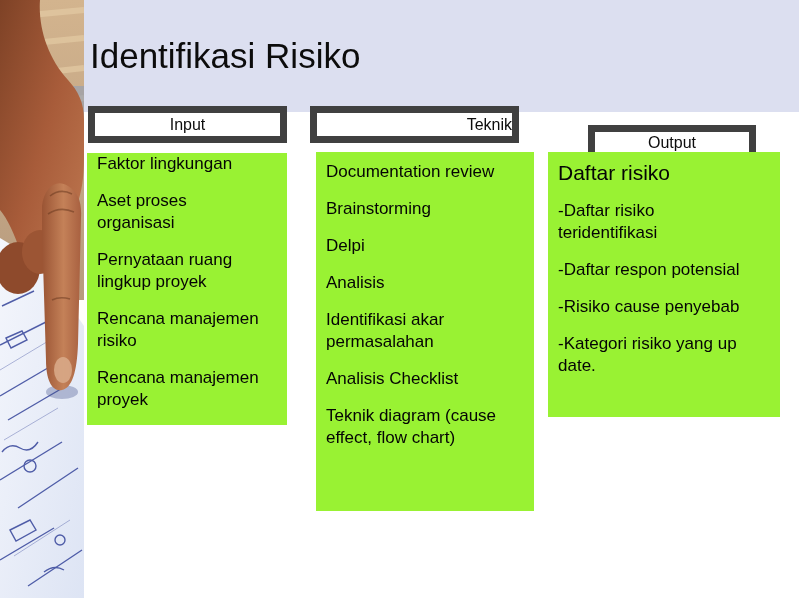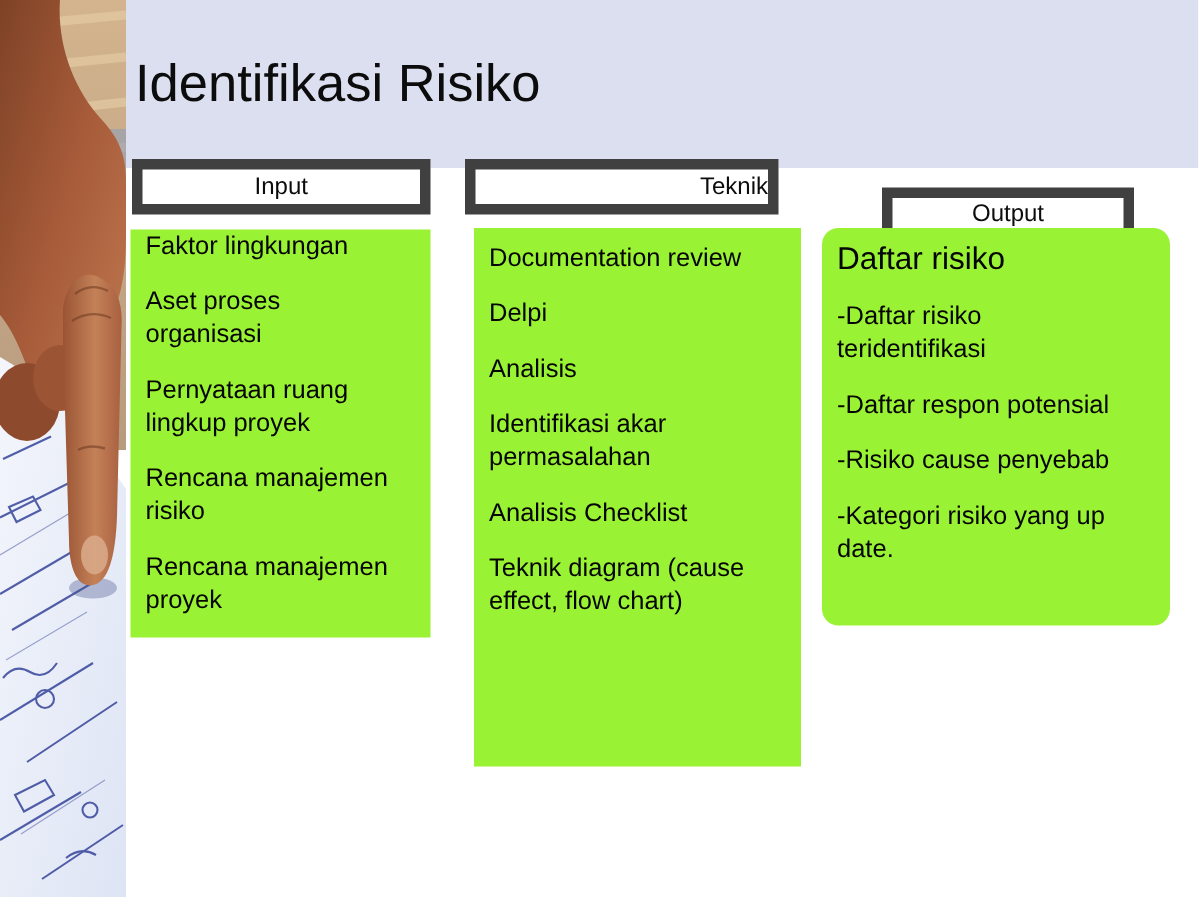--- a/index.html
+++ b/index.html
@@ -23,21 +23,21 @@
     font-size:16px;line-height:24px;color:#0c0c0c;
   }
   .hdr-input {left:88px; width:199px;}
   .hdr-teknik{left:310px;width:209px;justify-content:flex-end;}
   .hdr-output{left:588px;width:168px;top:108px;height:35px;margin-top:17px;}
   
   .gbox{position:absolute;background:#99f233;box-sizing:border-box;}
   .gbox p{margin:0 0 15px 0;font-size:17px;line-height:22px;color:#050505;}
   .gbox-input {left:87px; top:153px;width:200px;height:272px;padding:0 24px 0 10px;}
   .gbox-teknik{left:316px;top:152px;width:218px;height:359px;padding:9px 8px 0 10px;}
-  .gbox-output{left:548px;top:152px;width:232px;height:265px;padding:8px 22px 0 10px;border-radius:11px;}
+  .gbox-output{left:548px;top:152px;width:232px;height:265px;padding:8px 22px 0 10px;}
   .gbox p.big{font-size:21px;line-height:26px;margin-bottom:14px;}
 </style>
 </head>
 <body>
 
 <div class="slide">
 
   <svg class="photo" viewBox="0 0 84 598" preserveAspectRatio="none">
     <defs>
       <linearGradient id="paperG" x1="0" y1="0" x2="1" y2="1">
@@ -130,20 +130,21 @@
   <div class="gbox gbox-input">
     <p>Faktor lingkungan</p>
     <p>Aset proses organisasi</p>
     <p>Pernyataan ruang lingkup proyek</p>
     <p>Rencana manajemen risiko</p>
     <p>Rencana manajemen proyek</p>
   </div>
 
   <div class="gbox gbox-teknik">
     <p>Documentation review</p>
+    <p>Brainstorming</p>
     <p>Delpi</p>
     <p>Analisis</p>
     <p>Identifikasi akar permasalahan</p>
     <p>Analisis Checklist</p>
     <p>Teknik diagram (cause effect, flow chart)</p>
   </div>
 
   <div class="gbox gbox-output">
     <p class="big">Daftar risiko</p>
     <p>-Daftar risiko teridentifikasi</p>

